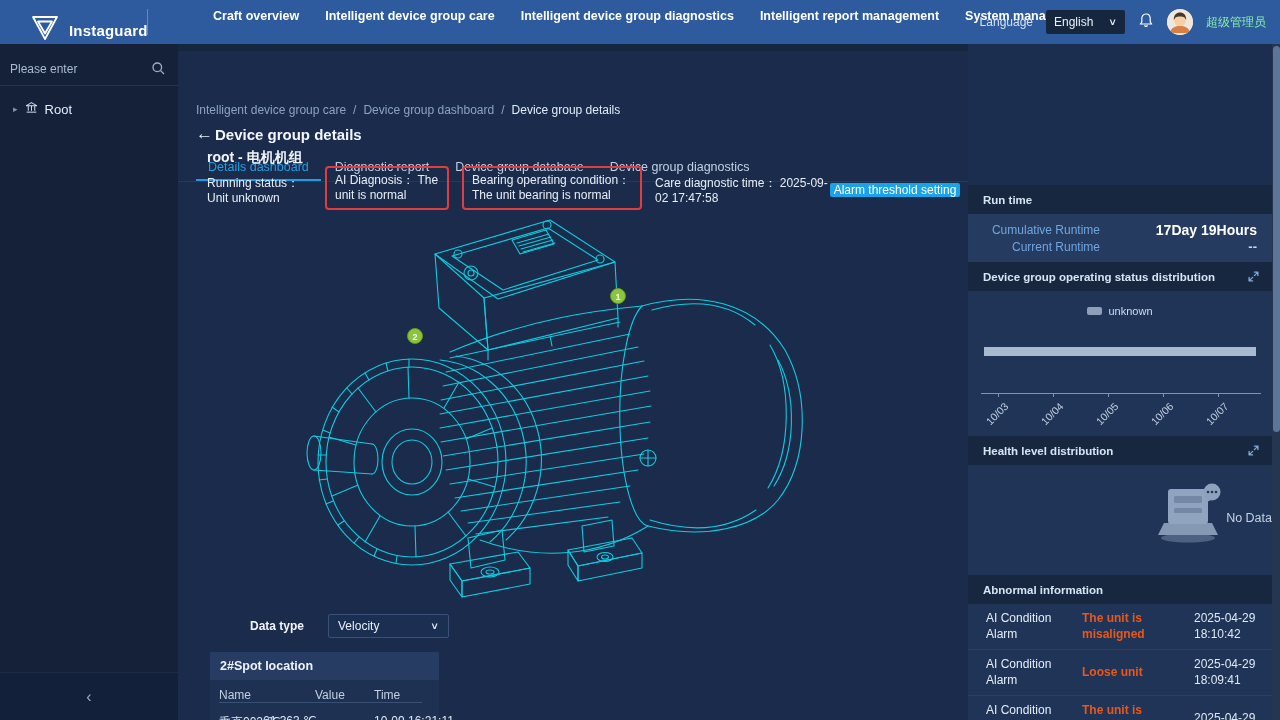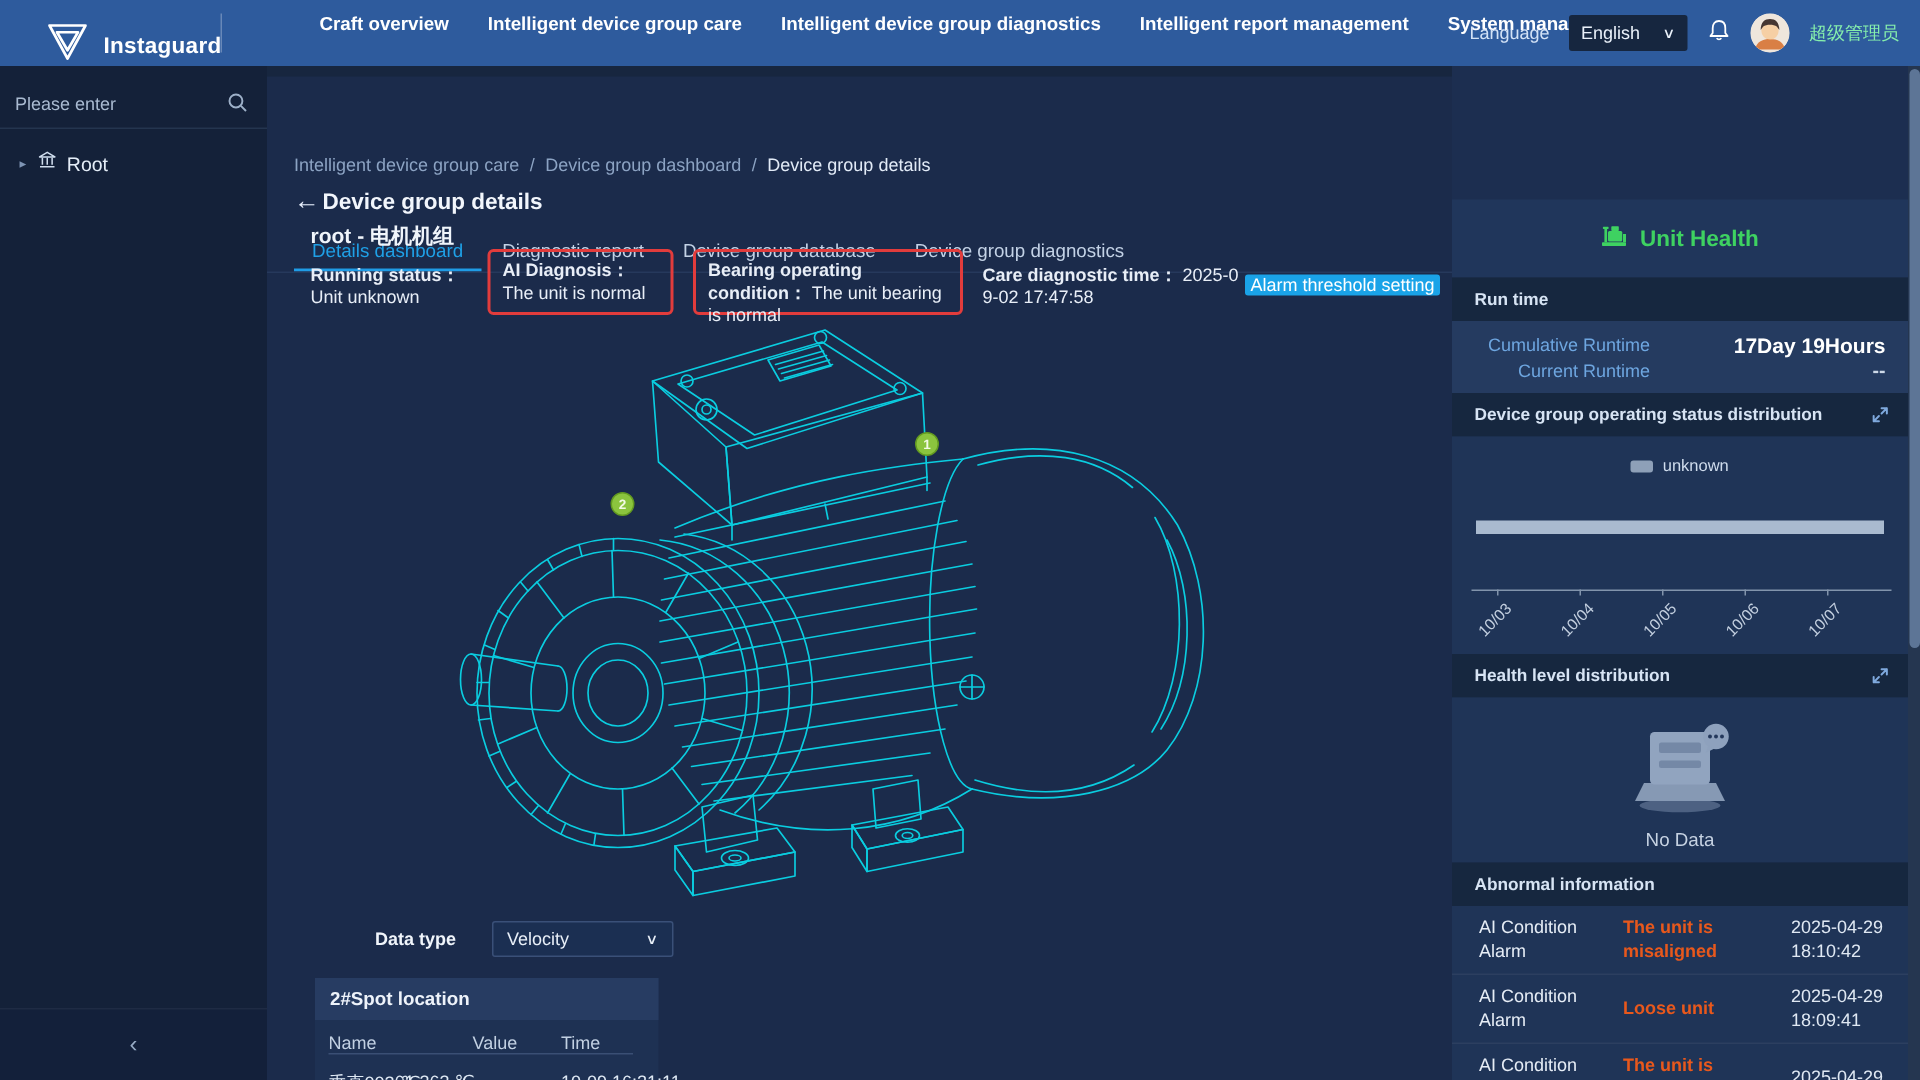--- a/index.html
+++ b/index.html
@@ -48,21 +48,21 @@
   .back-arrow { color:#e6eefb; font-size:17px; cursor:pointer; }
   .page-title { color:#f2f6fc; font-size:15px; font-weight:bold; }
   .tabs { position:absolute; left:18px; top:71px; margin-top:40px; display:flex; height:26px; }
   .tab { padding:0 12px; margin-right:2px; font-size:12.5px; color:#c3d2e6; line-height:24px; cursor:pointer;
     border-bottom:2px solid transparent; white-space:nowrap; }
   .tab.active { color:#1fa0e6; border-bottom-color:#1f9ce6; }
   .tab-divider { position:absolute; left:0; right:0; top:137px; height:1px; background:#26395c; }
 
   .unit-title { position:absolute; left:29px; top:105px; color:#f0f5fb; font-size:14px; font-weight:bold; }
   .run-status { position:absolute; left:29px; top:132px; width:102px; color:#e8eef7; font-size:12px; line-height:15px; }
-  .lbl { font-weight:700; }
+  .lbl { font-weight:400; }
   .alert-box { position:absolute; top:122px; height:44px; border:2px solid #e23c3c; border-radius:4px;
     padding:5px 8px; color:#e8eef7; font-size:12px; line-height:15px; }
   .alert-box.b1 { left:147px; width:124px; }
   .alert-box.b2 { left:284px; width:180px; }
   .care-time { position:absolute; left:477px; top:132px; width:176px; color:#e8eef7; font-size:12px;
     line-height:15px; word-break:break-all; }
   .alarm-btn { position:absolute; left:652px; top:139px; width:130px; height:14px; background:#1aa3e8;
     color:#fff; font-size:12px; border:none; border-radius:2px; cursor:pointer; }
 
   .motor-wrap { position:absolute; left:122px; top:166px; width:580px; height:400px; }
@@ -104,21 +104,21 @@
     align-items:center; gap:6px; }
   .legend-swatch { width:15px; height:8px; border-radius:2px; background:#8ea0b8; }
   .legend-text { color:#cfdced; font-size:11px; }
   .hbar { position:absolute; left:16px; top:56px; width:272px; height:9px; background:#a9bacf; }
   .axis { position:absolute; left:13px; top:102px; width:280px; height:1px; background:#8294ac; }
   .tick { position:absolute; top:102px; width:1px; height:4px; background:#8294ac; }
   .tick-label { position:absolute; top:109px; width:40px; text-align:right; color:#c3cfdf; font-size:10.5px;
     transform:rotate(-45deg); transform-origin:100% 0; }
 
   .nodata-body { position:absolute; left:0; top:421px; width:304px; height:110px; background:#1f3457;
-    display:flex; flex-direction:column; align-items:center; justify-content:flex-end; padding-bottom:8px; }
+    display:flex; flex-direction:row; align-items:center; justify-content:flex-end; padding-bottom:8px; }
   .nodata-text { color:#c6d2e2; font-size:12.5px; margin-top:4px; }
 
   .ab-rows { position:absolute; left:0; top:560px; width:304px; background:#1f3457; }
   .ab-row { display:grid; grid-template-columns:88px 104px 1fr; column-gap:8px; padding:7px 4px 7px 18px;
     min-height:45px; align-items:center; border-bottom:1px solid rgba(255,255,255,.06); }
   .ab-type { color:#e6edf6; font-size:12px; line-height:15.5px; }
   .ab-msg { color:#e8581c; font-size:12px; font-weight:600; line-height:15.5px; }
   .ab-time { color:#dfe8f3; font-size:12px; line-height:15.5px; }
 
   
@@ -314,33 +314,20 @@
       <div class="spot-sep"></div>
       <div class="spot-row">
         <span class="c-name">垂直002-℃</span>
         <span class="c-val">61.363 ℃</span>
         <span class="c-time">10-09 16:21:11</span>
       </div>
     </div>
   </div>
 
   <div class="rpanel">
-    <div class="rp-title">
-      <span>
-        <svg width="18" height="17" viewBox="0 0 18 17" fill="#3ed261">
-          <rect x="1" y="13.5" width="16" height="2.5" rx="0.5"></rect>
-          <rect x="5" y="6" width="9.5" height="7" rx="1"></rect>
-          <rect x="7.2" y="2.8" width="5" height="3.2" rx="0.5"></rect>
-          <rect x="2.6" y="4" width="1.8" height="9.5"></rect>
-          <rect x="1.6" y="3.2" width="3.8" height="1.4" rx="0.4"></rect>
-          <rect x="15" y="8" width="2" height="5.5"></rect>
-        </svg>
-      </span>
-      <span class="rp-title-text">Unit Health</span>
-    </div>
 
     <div class="strip s-run">
       <span class="strip-label">Run time</span>
     </div>
     <div class="run-body">
       <div class="run-row">
         <span class="run-label">Cumulative Runtime</span>
         <span class="run-value">17Day 19Hours</span>
       </div>
       <div class="run-row dim">

